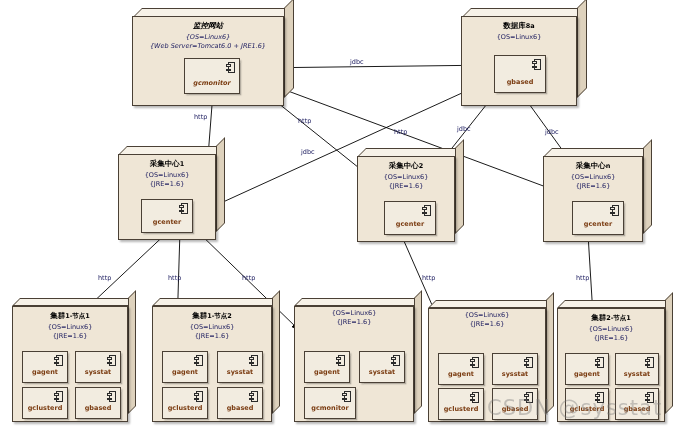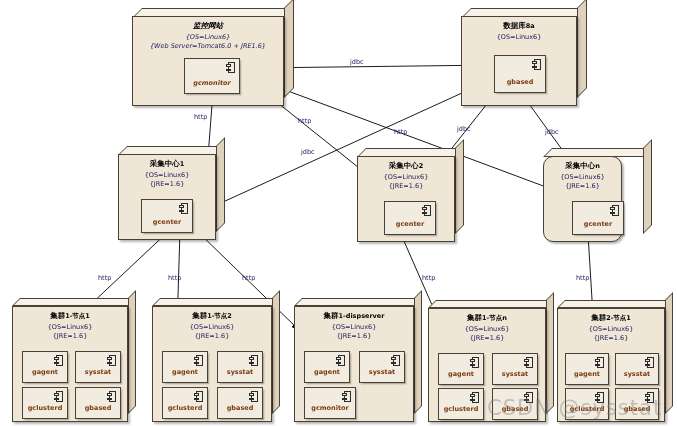--- a/index.html
+++ b/index.html
@@ -225,21 +225,21 @@
             <div class="tab t2"></div>
         </div>
         <div class="clabel">gcenter</div>
       </div>
     </div>
   </div>
 
   <div class="node" style="left:543px;top:148px;width:112px;height:95px;z-index:10;">
     <div class="top" style="width:100px;height:9px;transform:skewX(-45deg);transform-origin:bottom left;"></div>
     <div class="side" style="left:100px;width:9px;height:86px;transform:skewY(-45deg);transform-origin:top left;"></div>
-    <div class="front" style="width:79px;height:86px;border-radius:10px;">
+    <div class="front" style="width:100px;height:86px;">
       <div class="ntitle">
         <span>采集中心</span><span class="sub">n</span>
       </div>
       <div class="nprops">
         <div>{OS=Linux6}</div>
         <div>{JRE=1.6}</div>
       </div>
       <div class="comp" style="left:28px;top:44px;width:52px;height:34px;">
         <div class="comp-icon">
           <div class="body"></div>
@@ -340,23 +340,20 @@
           </div>
         <div class="clabel">gbased</div>
       </div>
     </div>
   </div>
 
   <div class="node" style="left:294px;top:298px;width:130px;height:124px;z-index:10;">
     <div class="top" style="width:120px;height:8px;transform:skewX(-45deg);transform-origin:bottom left;"></div>
     <div class="side" style="left:120px;width:8px;height:116px;transform:skewY(-45deg);transform-origin:top left;"></div>
     <div class="front" style="width:120px;height:116px;">
-      <div class="ntitle">
-        <span>集群</span><span class="sub">1-dispserver</span>
-      </div>
       <div class="nprops">
         <div>{OS=Linux6}</div>
         <div>{JRE=1.6}</div>
       </div>
       <div class="comp" style="left:9px;top:44px;width:46px;height:32px;">
         <div class="comp-icon">
             <div class="body"></div>
             <div class="tab t1"></div>
             <div class="tab t2"></div>
           </div>
@@ -378,23 +375,20 @@
           </div>
         <div class="clabel">gcmonitor</div>
       </div>
     </div>
   </div>
 
   <div class="node" style="left:428px;top:300px;width:128px;height:124px;z-index:10;">
     <div class="top" style="width:118px;height:8px;transform:skewX(-45deg);transform-origin:bottom left;"></div>
     <div class="side" style="left:118px;width:8px;height:114px;transform:skewY(-45deg);transform-origin:top left;"></div>
     <div class="front" style="width:118px;height:114px;">
-      <div class="ntitle">
-        <span>集群</span><span class="sub">1-节点n</span>
-      </div>
       <div class="nprops">
         <div>{OS=Linux6}</div>
         <div>{JRE=1.6}</div>
       </div>
       <div class="comp" style="left:9px;top:44px;width:46px;height:32px;">
         <div class="comp-icon">
             <div class="body"></div>
             <div class="tab t1"></div>
             <div class="tab t2"></div>
           </div>

